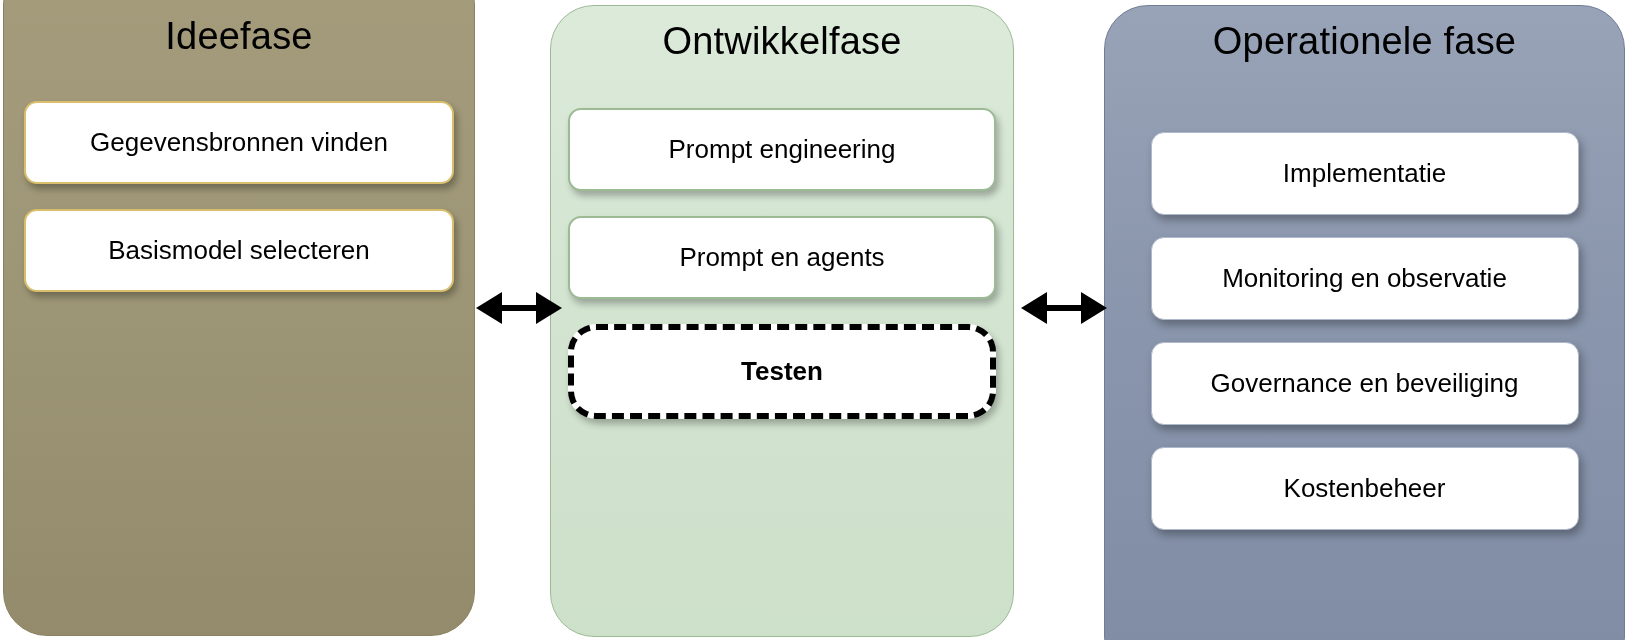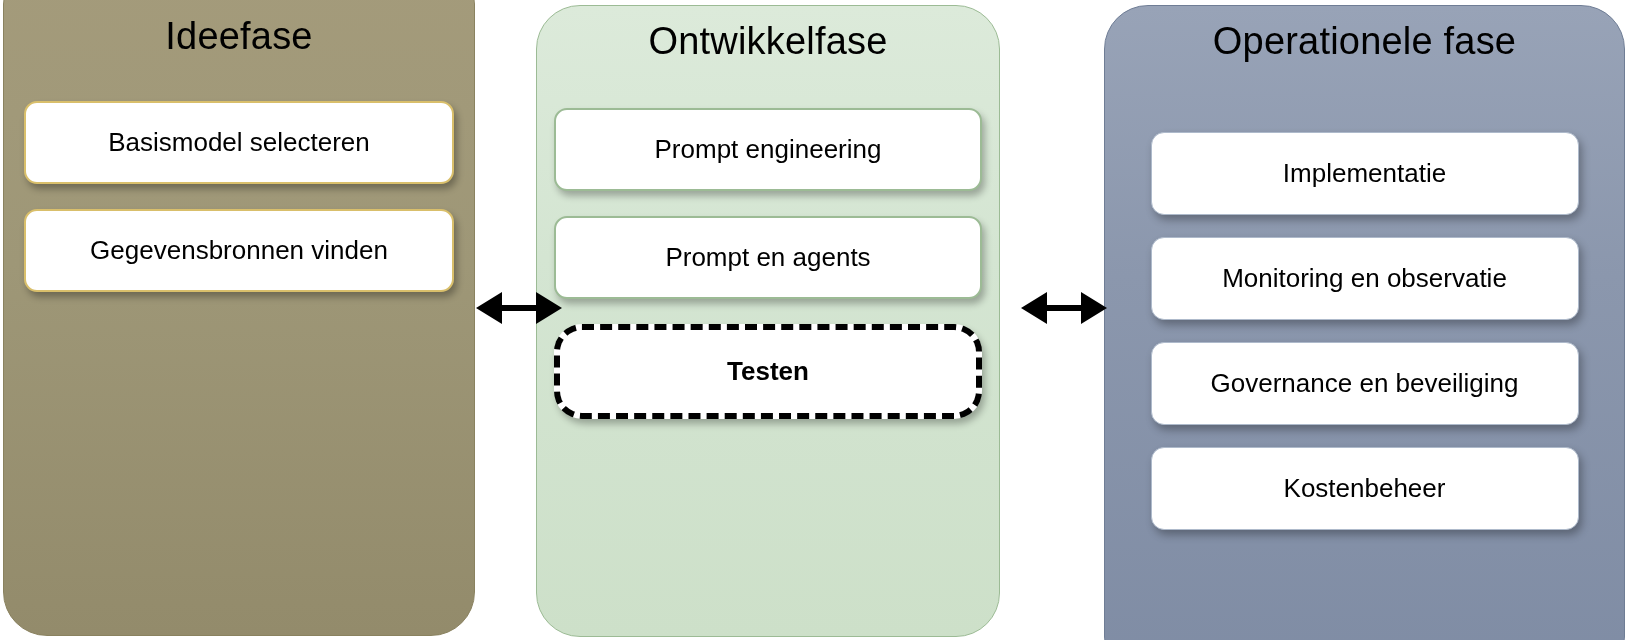--- a/index.html
+++ b/index.html
@@ -79,21 +79,21 @@
   #phase-idee .cards { margin-top: 46px; gap: 25px; }
   #phase-idee .card {
     width: 430px;
     height: 83px;
     border: 2px solid #d9bf6b;
     box-shadow: 3px 5px 7px rgba(0,0,0,0.30);
   }
 
   
   #phase-ontw {
-    left: 536px;
+    left: 550px;
     top: 5px;
     width: 464px;
     height: 632px;
     background: linear-gradient(180deg, #dceada 0%, #d4e5d2 40%, #cde0c9 100%);
     border: 1px solid #9cbb95;
     padding-top: 8px;
   }
   #phase-ontw .phase-title { margin-top: 8px; }
   #phase-ontw .cards { margin-top: 48px; gap: 25px; }
   #phase-ontw .card {
@@ -136,22 +136,22 @@
   }
 </style>
 </head>
 <body>
 
 <div id="diagram">
 
   <section class="phase" id="phase-idee">
     <div class="phase-title">Ideefase</div>
     <div class="cards">
+      <div class="card">Gegevensbronnen vinden</div>
       <div class="card">Basismodel selecteren</div>
-      <div class="card">Gegevensbronnen vinden</div>
     </div>
   </section>
 
   <section class="phase" id="phase-ontw">
     <div class="phase-title">Ontwikkelfase</div>
     <div class="cards">
       <div class="card">Prompt engineering</div>
       <div class="card">Prompt en agents</div>
       <div class="card dashed">Testen</div>
     </div>

